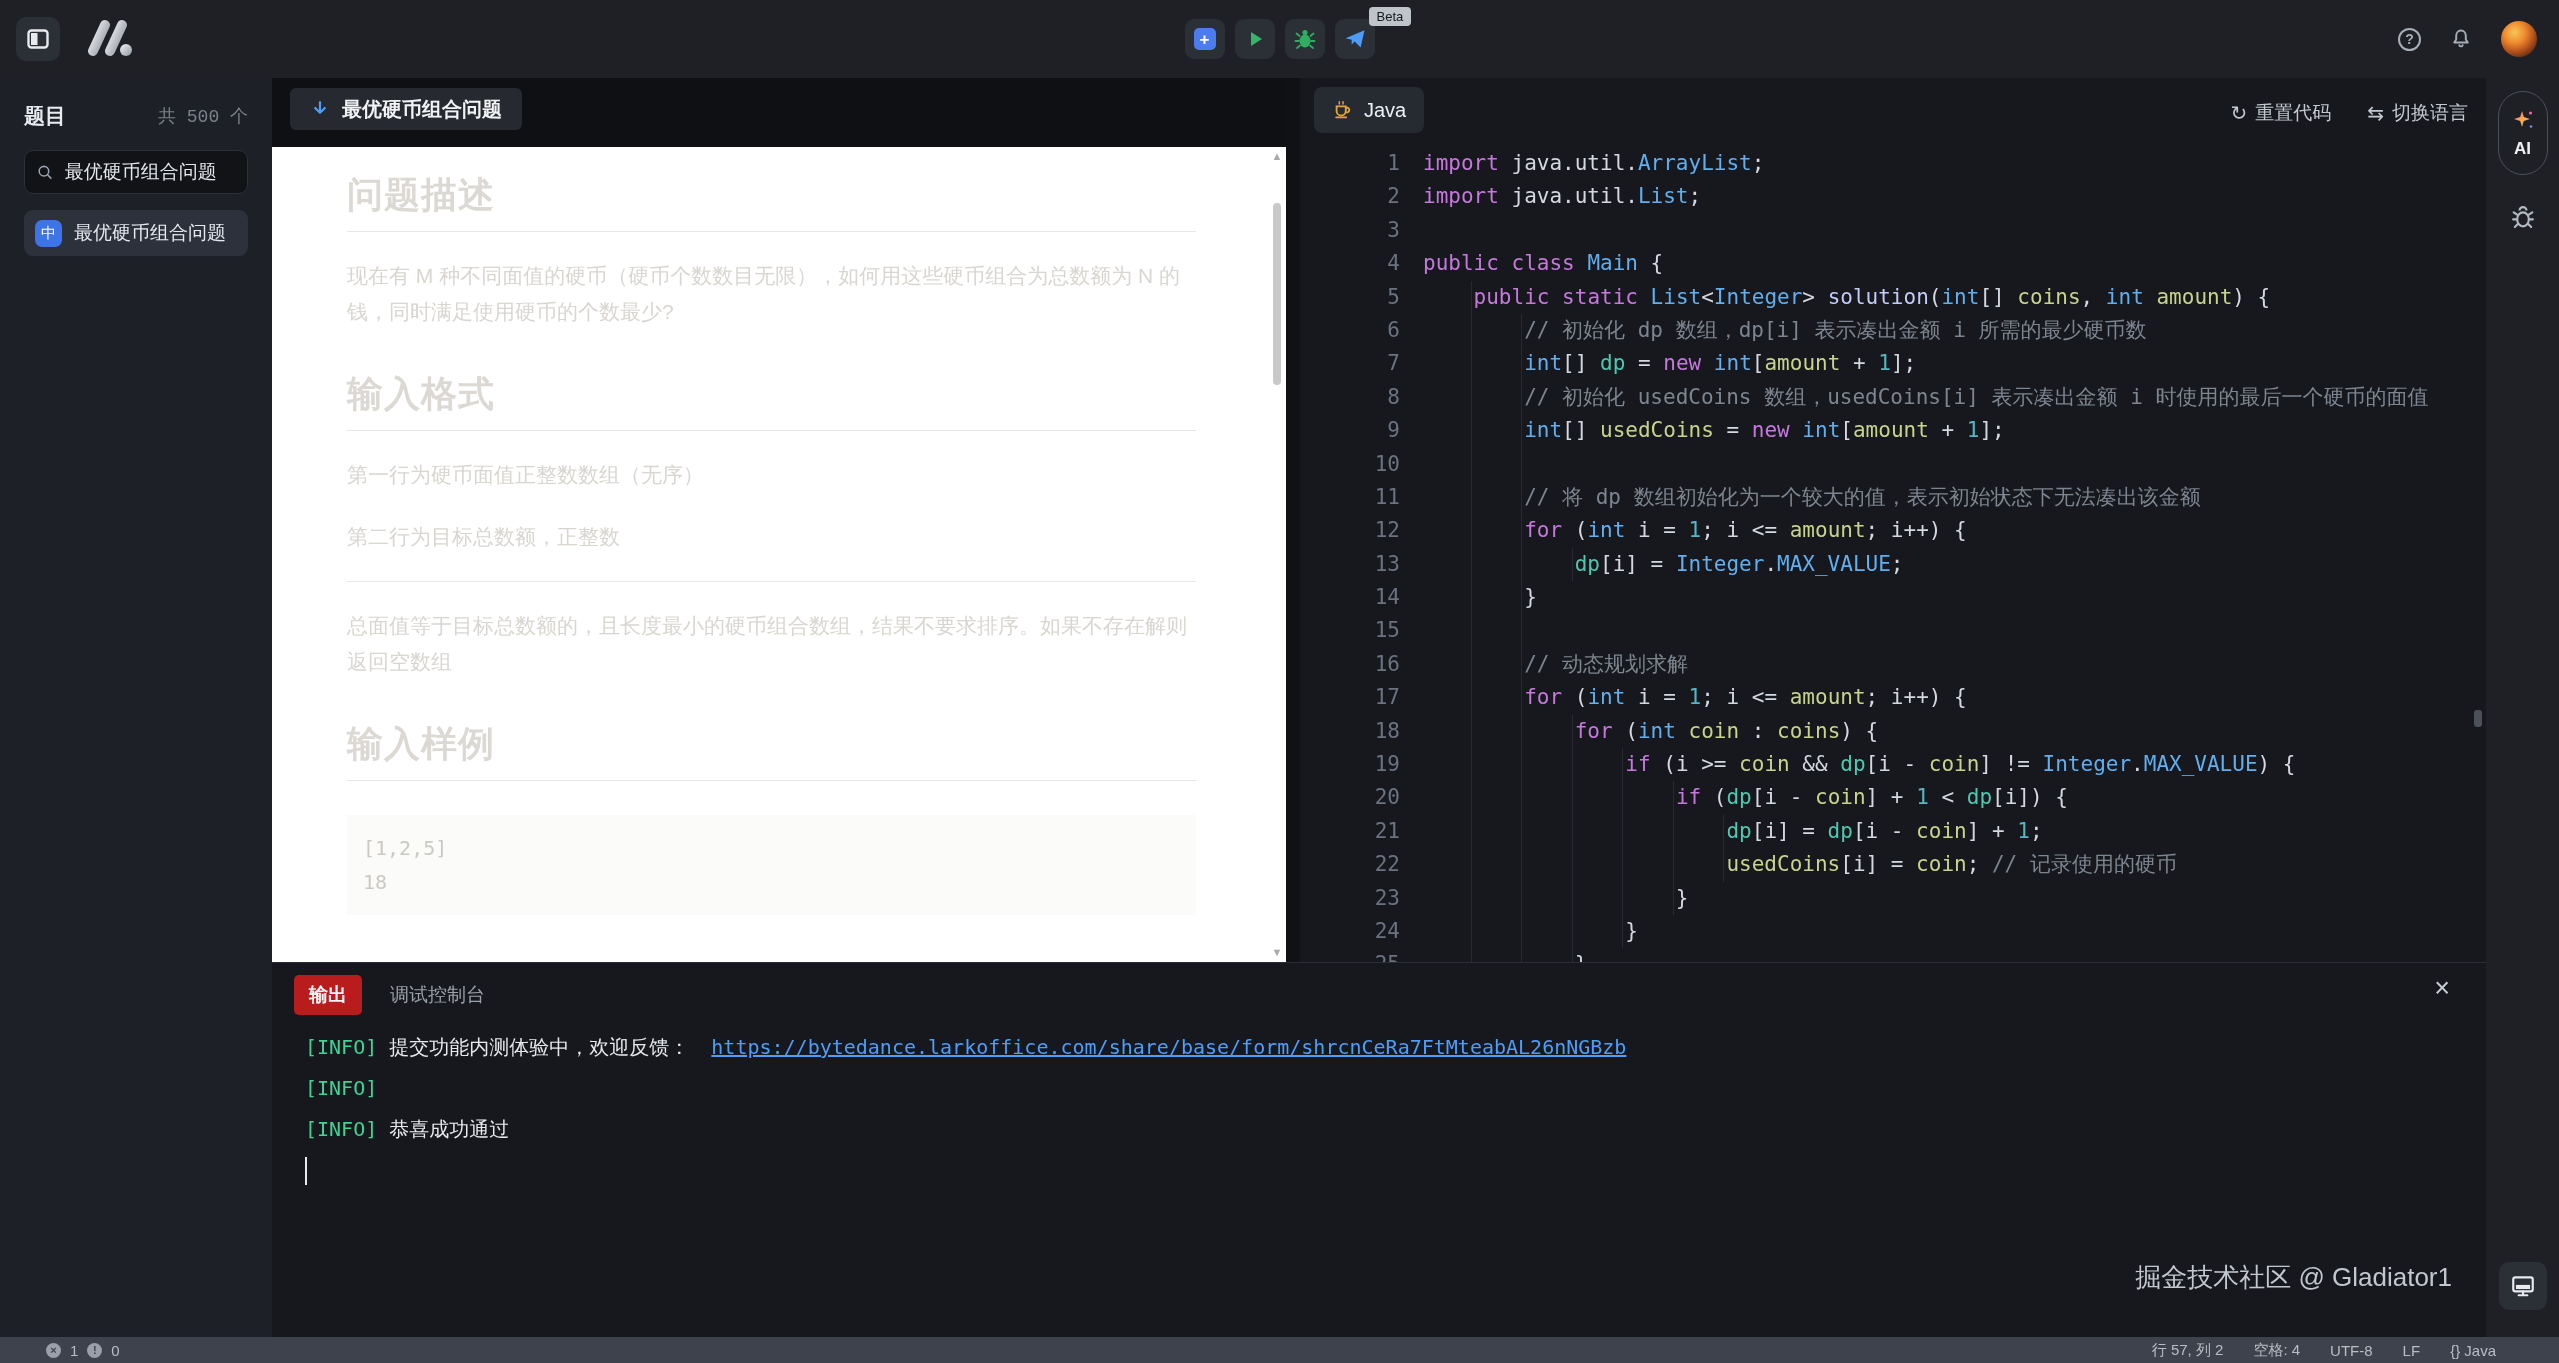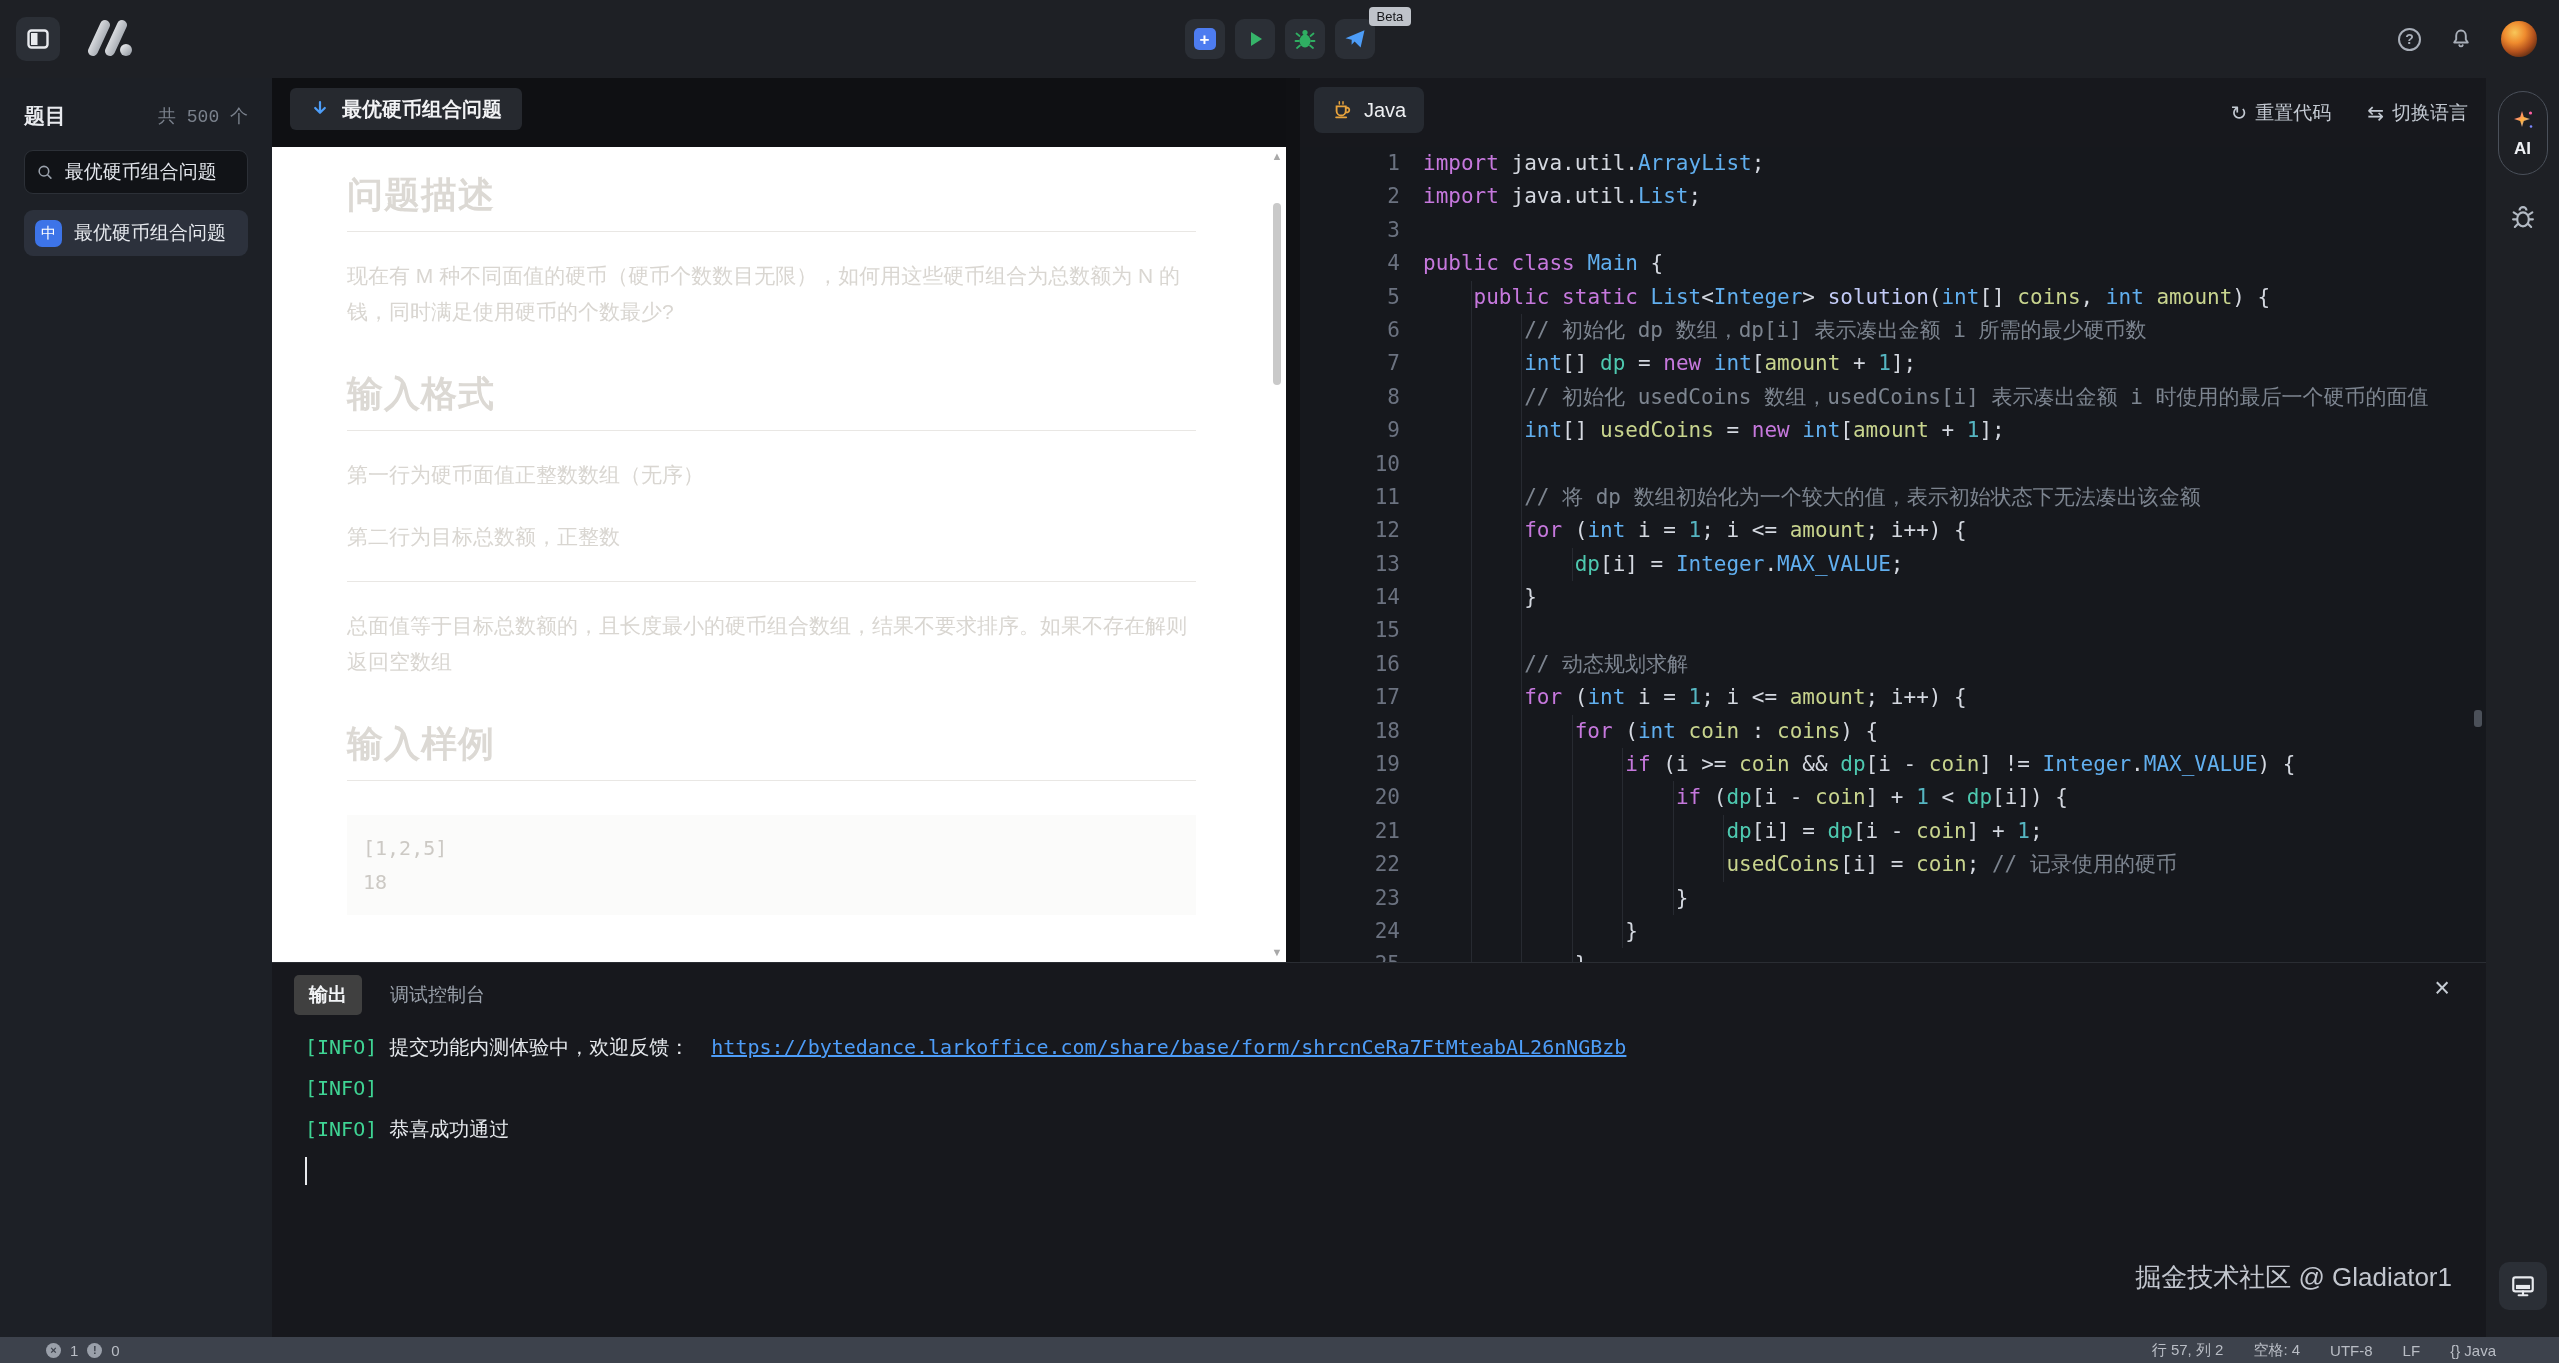--- a/index.html
+++ b/index.html
@@ -85,21 +85,21 @@
   .c-var { color:#c8d48e; }
   .c-dp  { color:#4ec9b0; }
   .c-num { color:#56b6c2; }
   .c-pl  { color:#d4d8e0; }
   .c-cm  { color:#7d8590; }
   .ed-thumb { position:absolute; right:4px; top:563px; width:8px; height:17px; border-radius:3px; background:#4b5059; cursor:pointer; }
 
   
   .console-pane { position:absolute; left:0; right:0; top:884px; height:375px; background:#17181d; border-top:1px solid #2a2d33; }
   .cs-tabs { position:absolute; top:12px; left:22px; display:flex; align-items:center; gap:28px; }
-  .tab-out { background:#404040; border-radius:5px; padding:7px 15px; color:#f2f4f6; font-weight:bold;
+  .tab-out { background:#b91c1c; border-radius:5px; padding:7px 15px; color:#f2f4f6; font-weight:bold;
              font-size:19px; cursor:pointer; }
   .tab-debug { color:#9aa1ab; font-size:19px; cursor:pointer; }
   .cs-close { position:absolute; right:30px; top:10px; color:#c6ccd4; font-size:27px; line-height:27px;
               background:none; border:none; cursor:pointer; padding:2px 6px; }
   .cs-body { position:absolute; top:64px; left:33px; right:30px; font-family:"DejaVu Sans Mono", monospace;
              font-size:20px; }
   .cs-line { line-height:41px; white-space:nowrap; }
   .info-tag { color:#3fd494; }
   .cs-text { color:#e5e8ec; }
   .cs-link { color:#4e9df8; text-decoration:underline; cursor:pointer;margin-left:22px; }

